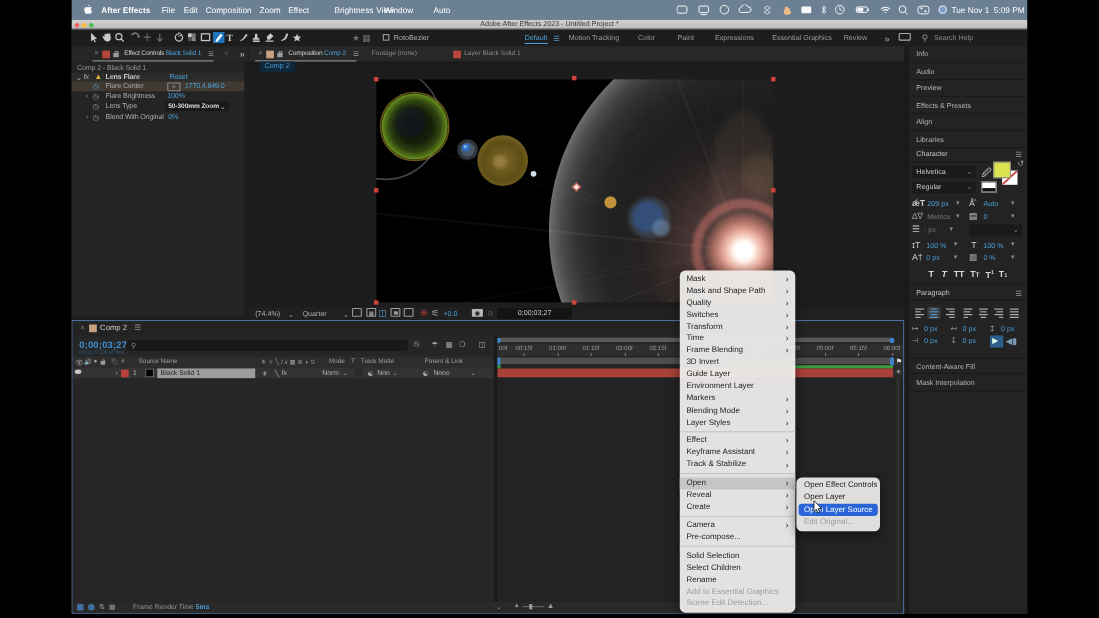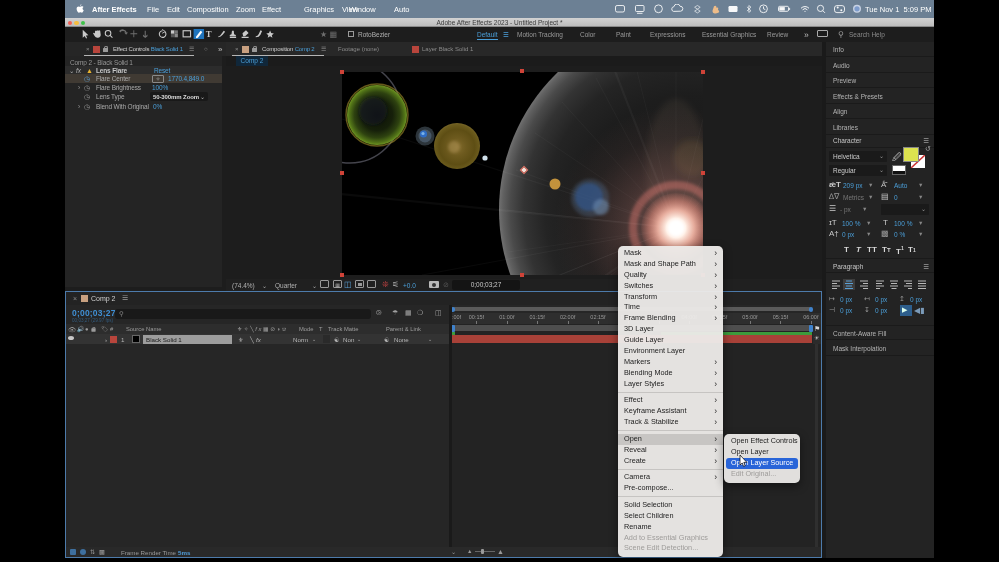--- a/index.html
+++ b/index.html
@@ -48,21 +48,21 @@
   <div id="menubar">
     <svg class="abs" style="left:10px;top:4px;" width="9" height="10" viewBox="0 0 9 10">
           <path fill="#fff" d="M6.4 0.2 c0.1 0.7-0.5 1.5-1.2 1.6 c-0.1-0.8 0.5-1.5 1.2-1.6 Z M6.9 2.3 c0.8 0 1.4 0.5 1.6 0.8 c-1.4 0.9-1.2 2.6 0.2 3.2 c-0.3 0.9-1 2.4-1.9 2.4 c-0.6 0-0.8-0.4-1.5-0.4 c-0.7 0-1 0.4-1.5 0.4 c-1 0-2.2-2.2-2.2-3.9 c0-1.6 1-2.4 2-2.4 c0.6 0 1.1 0.4 1.5 0.4 c0.4 0 1-0.5 1.8-0.5 Z"></path>
         </svg>
     <div class="mi" style="left:27px;font-weight:bold;">After Effects</div>
     <div class="mi" style="left:82px;">File</div>
     <div class="mi" style="left:102px;">Edit</div>
     <div class="mi" style="left:122px;">Composition</div>
     <div class="mi" style="left:171px;">Zoom</div>
     <div class="mi" style="left:197px;">Effect</div>
-    <div class="mi" style="left:239px;">Graphics</div>
+    <div class="mi" style="left:239px;">Brightness</div>
     <div class="mi" style="left:277px;">View</div>
     <div class="mi" style="left:284px;">Window</div>
     <div class="mi" style="left:329px;">Auto</div>
     <svg class="abs" style="left:550px;top:4px;" width="248" height="11" viewBox="0 0 248 11">
       <g stroke="#fff" fill="none" stroke-width="0.9" opacity="0.95">
         <rect x="0.5" y="1.5" width="9" height="6.5" rx="1.6"></rect>
         <rect x="20.5" y="1.5" width="8.5" height="6" rx="1"></rect>
             <line x1="22" y1="9.3" x2="27.5" y2="9.3"></line>
         <circle cx="43.5" cy="4.8" r="3.9"></circle>
         <path d="M58.5 6.8 a2.4 2.4 0 0 1 0.4-4.7 a3.2 3.2 0 0 1 6.2-0.4 a2.2 2.2 0 0 1 0.5 4.9 Z" transform="translate(0,0.6)"></path>
@@ -627,21 +627,21 @@
   </div>
 </div>
 <div id="ctxmenu">
   <div class="cmi">Mask<span class="arr">›</span></div>
   <div class="cmi">Mask and Shape Path<span class="arr">›</span></div>
   <div class="cmi">Quality<span class="arr">›</span></div>
   <div class="cmi">Switches<span class="arr">›</span></div>
   <div class="cmi">Transform<span class="arr">›</span></div>
   <div class="cmi">Time<span class="arr">›</span></div>
   <div class="cmi">Frame Blending<span class="arr">›</span></div>
-  <div class="cmi">3D Layer</div>
+  <div class="cmi">3D Invert</div>
   <div class="cmi">Guide Layer</div>
   <div class="cmi">Environment Layer</div>
   <div class="cmi">Markers<span class="arr">›</span></div>
   <div class="cmi">Blending Mode<span class="arr">›</span></div>
   <div class="cmi">Layer Styles<span class="arr">›</span></div>
   <div class="cmsep"></div>
   <div class="cmi">Effect<span class="arr">›</span></div>
   <div class="cmi">Keyframe Assistant<span class="arr">›</span></div>
   <div class="cmi">Track &amp; Stabilize<span class="arr">›</span></div>
   <div class="cmsep"></div>

